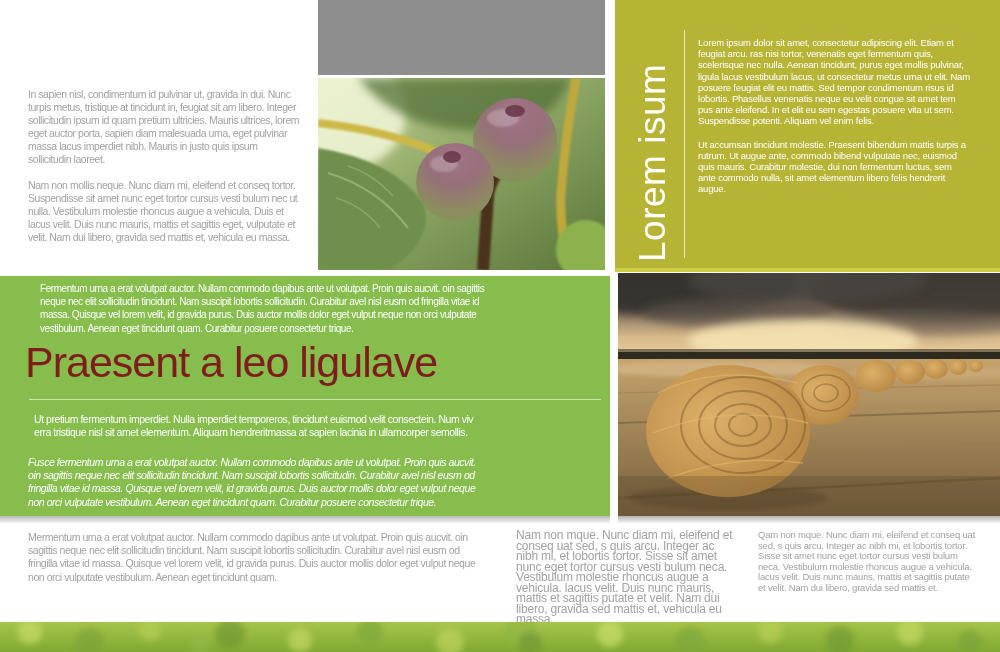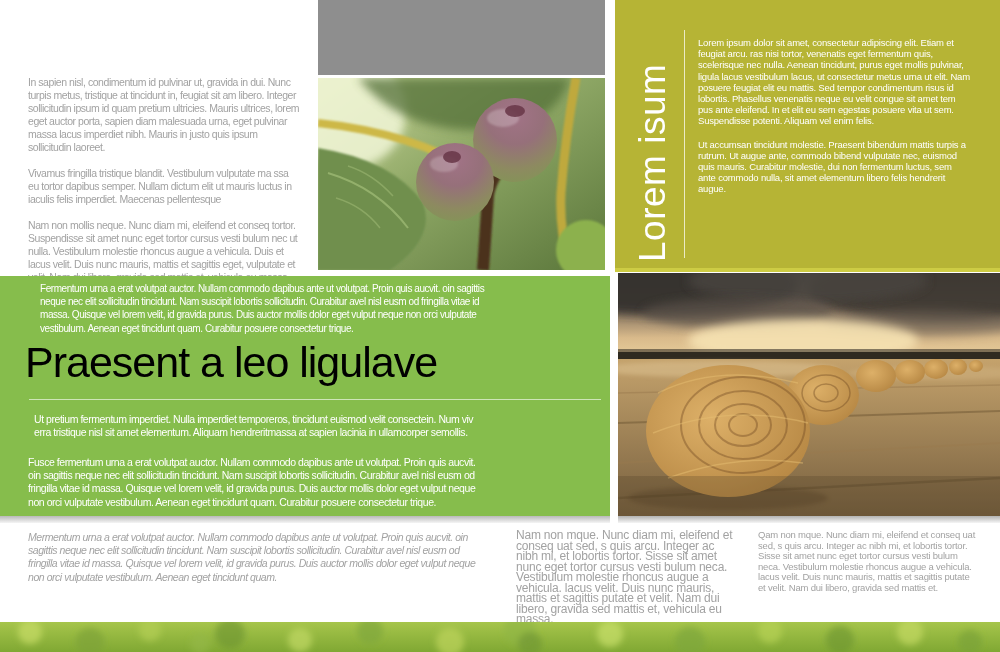--- a/index.html
+++ b/index.html
@@ -6,21 +6,21 @@
   .stage{
     position:relative;width:1000px;height:652px;overflow:hidden;background:#ffffff;
     font-family:"Liberation Sans", sans-serif;
   }
   .stage *{box-sizing:border-box;}
   p{margin:0;}
 
   
   .topleft-col{position:absolute;left:28px;top:76px;width:272px;color:#a2a2a2;
     font-size:10.5px;line-height:13px;letter-spacing:-0.45px;}
-  .topleft-col p{margin:0 0 13px 0;}
+  .topleft-col p{margin:12px 0 13px 0;}
 
   
   .gray-block{position:absolute;left:318px;top:0;width:287px;height:75px;background:#8e8e8e;}
 
   
   .photo-figs{position:absolute;left:318px;top:78px;width:287px;height:192px;overflow:hidden;}
   .photo-figs svg{display:block;width:100%;height:100%;}
 
   
   .olive-panel{position:absolute;left:615px;top:0;width:385px;height:272px;
@@ -30,58 +30,57 @@
     color:#ffffff;font-size:37px;line-height:46px;letter-spacing:0.5px;white-space:nowrap;}
   .v-divider{position:absolute;left:684px;top:30px;width:1px;height:228px;background:rgba(255,255,255,0.72);}
   .olive-text{position:absolute;left:698px;top:37px;width:272px;color:#ffffff;
     font-size:9.5px;line-height:11.2px;letter-spacing:-0.2px;}
   .olive-text p{margin:0 0 12px 0;}
 
   
   .green-panel{position:absolute;left:0;top:276px;width:610px;height:240px;background:#86bd4c;}
   .gp-intro{position:absolute;left:28px;top:6px;width:458px;color:#ffffff;
     font-size:10px;line-height:13.2px;letter-spacing:-0.45px;margin-left:12px;}
-  .gp-heading{position:absolute;left:25px;top:62px;margin:0;color:#000000;
+  .gp-heading{position:absolute;left:25px;top:62px;margin:0;color:#7f1d1d;
     font-size:43px;font-weight:400;letter-spacing:-1px;white-space:nowrap;text-align:center;}
   .gp-divider{position:absolute;left:29px;top:123px;width:572px;height:1px;background:rgba(255,255,255,0.6);}
   .gp-p2{position:absolute;left:34px;top:137px;width:458px;color:#ffffff;
     font-size:10.5px;line-height:13.2px;letter-spacing:-0.45px;}
   .gp-p3{position:absolute;left:28px;top:180px;width:458px;color:#ffffff;
-    font-size:10.5px;line-height:13.2px;letter-spacing:-0.45px;}
+    font-size:10.5px;line-height:13.2px;letter-spacing:-0.45px;font-style:italic;}
 
   
   .photo-hay{position:absolute;left:618px;top:273px;width:382px;height:243px;overflow:hidden;}
   .photo-hay svg{display:block;width:100%;height:100%;}
 
   
   .shadow-left{position:absolute;left:0;top:516px;width:610px;height:7px;
     background:linear-gradient(#b9b9b9,#f5f5f5);}
   .shadow-right{position:absolute;left:618px;top:516px;width:382px;height:7px;
     background:linear-gradient(#b3b3b3,#f5f5f5);}
 
   
   .bottom-col1{position:absolute;left:28px;top:531px;width:462px;color:#a2a2a2;
-    font-size:10.5px;line-height:13.2px;letter-spacing:-0.45px;font-style:italic;}
+    font-size:10.5px;line-height:13.2px;letter-spacing:-0.45px;}
   .bottom-col2{position:absolute;left:516px;top:530px;width:218px;color:#a2a2a2;
     font-size:12px;line-height:10.5px;letter-spacing:-0.2px;}
   .bottom-col3{position:absolute;left:758px;top:530px;width:218px;color:#a2a2a2;
     font-size:9.5px;line-height:10.5px;letter-spacing:-0.2px;}
 
   
   .grass{position:absolute;left:0;top:622px;width:1000px;height:30px;overflow:hidden;}
   .grass svg{display:block;width:100%;height:100%;}
 </style>
 </head>
 <body>
 
 <div class="stage">
 
   <section class="topleft-col">
     <p>In sapien nisl, condimentum id pulvinar ut, gravida in dui. Nunc turpis metus, tristique at tincidunt in, feugiat sit am libero. Integer sollicitudin ipsum id quam pretium ultricies. Mauris ultrices, lorem eget auctor porta, sapien diam malesuada urna, eget pulvinar massa lacus imperdiet nibh. Mauris in justo quis ipsum sollicitudin laoreet.</p>
-    <p>Vivamus fringilla tristique blandit. Vestibulum vulputate ma ssa eu tortor dapibus semper. Nullam dictum elit ut mauris luctus in iaculis felis imperdiet. Maecenas pellentesque</p>
     <p>Nam non mollis neque. Nunc diam mi, eleifend et conseq tortor. Suspendisse sit amet nunc eget tortor cursus vesti bulum nec ut nulla. Vestibulum molestie rhoncus augue a vehicula. Duis et lacus velit. Duis nunc mauris, mattis et sagittis eget, vulputate et velit. Nam dui libero, gravida sed mattis et, vehicula eu massa.</p>
   </section>
 
   <div class="gray-block"></div>
 
   <div class="photo-figs">
     <svg viewBox="0 0 287 192" preserveAspectRatio="none">
       <defs>
         <linearGradient id="figbg" x1="0" y1="0" x2="1" y2="1">
           <stop offset="0" stop-color="#ccd79c"></stop>

